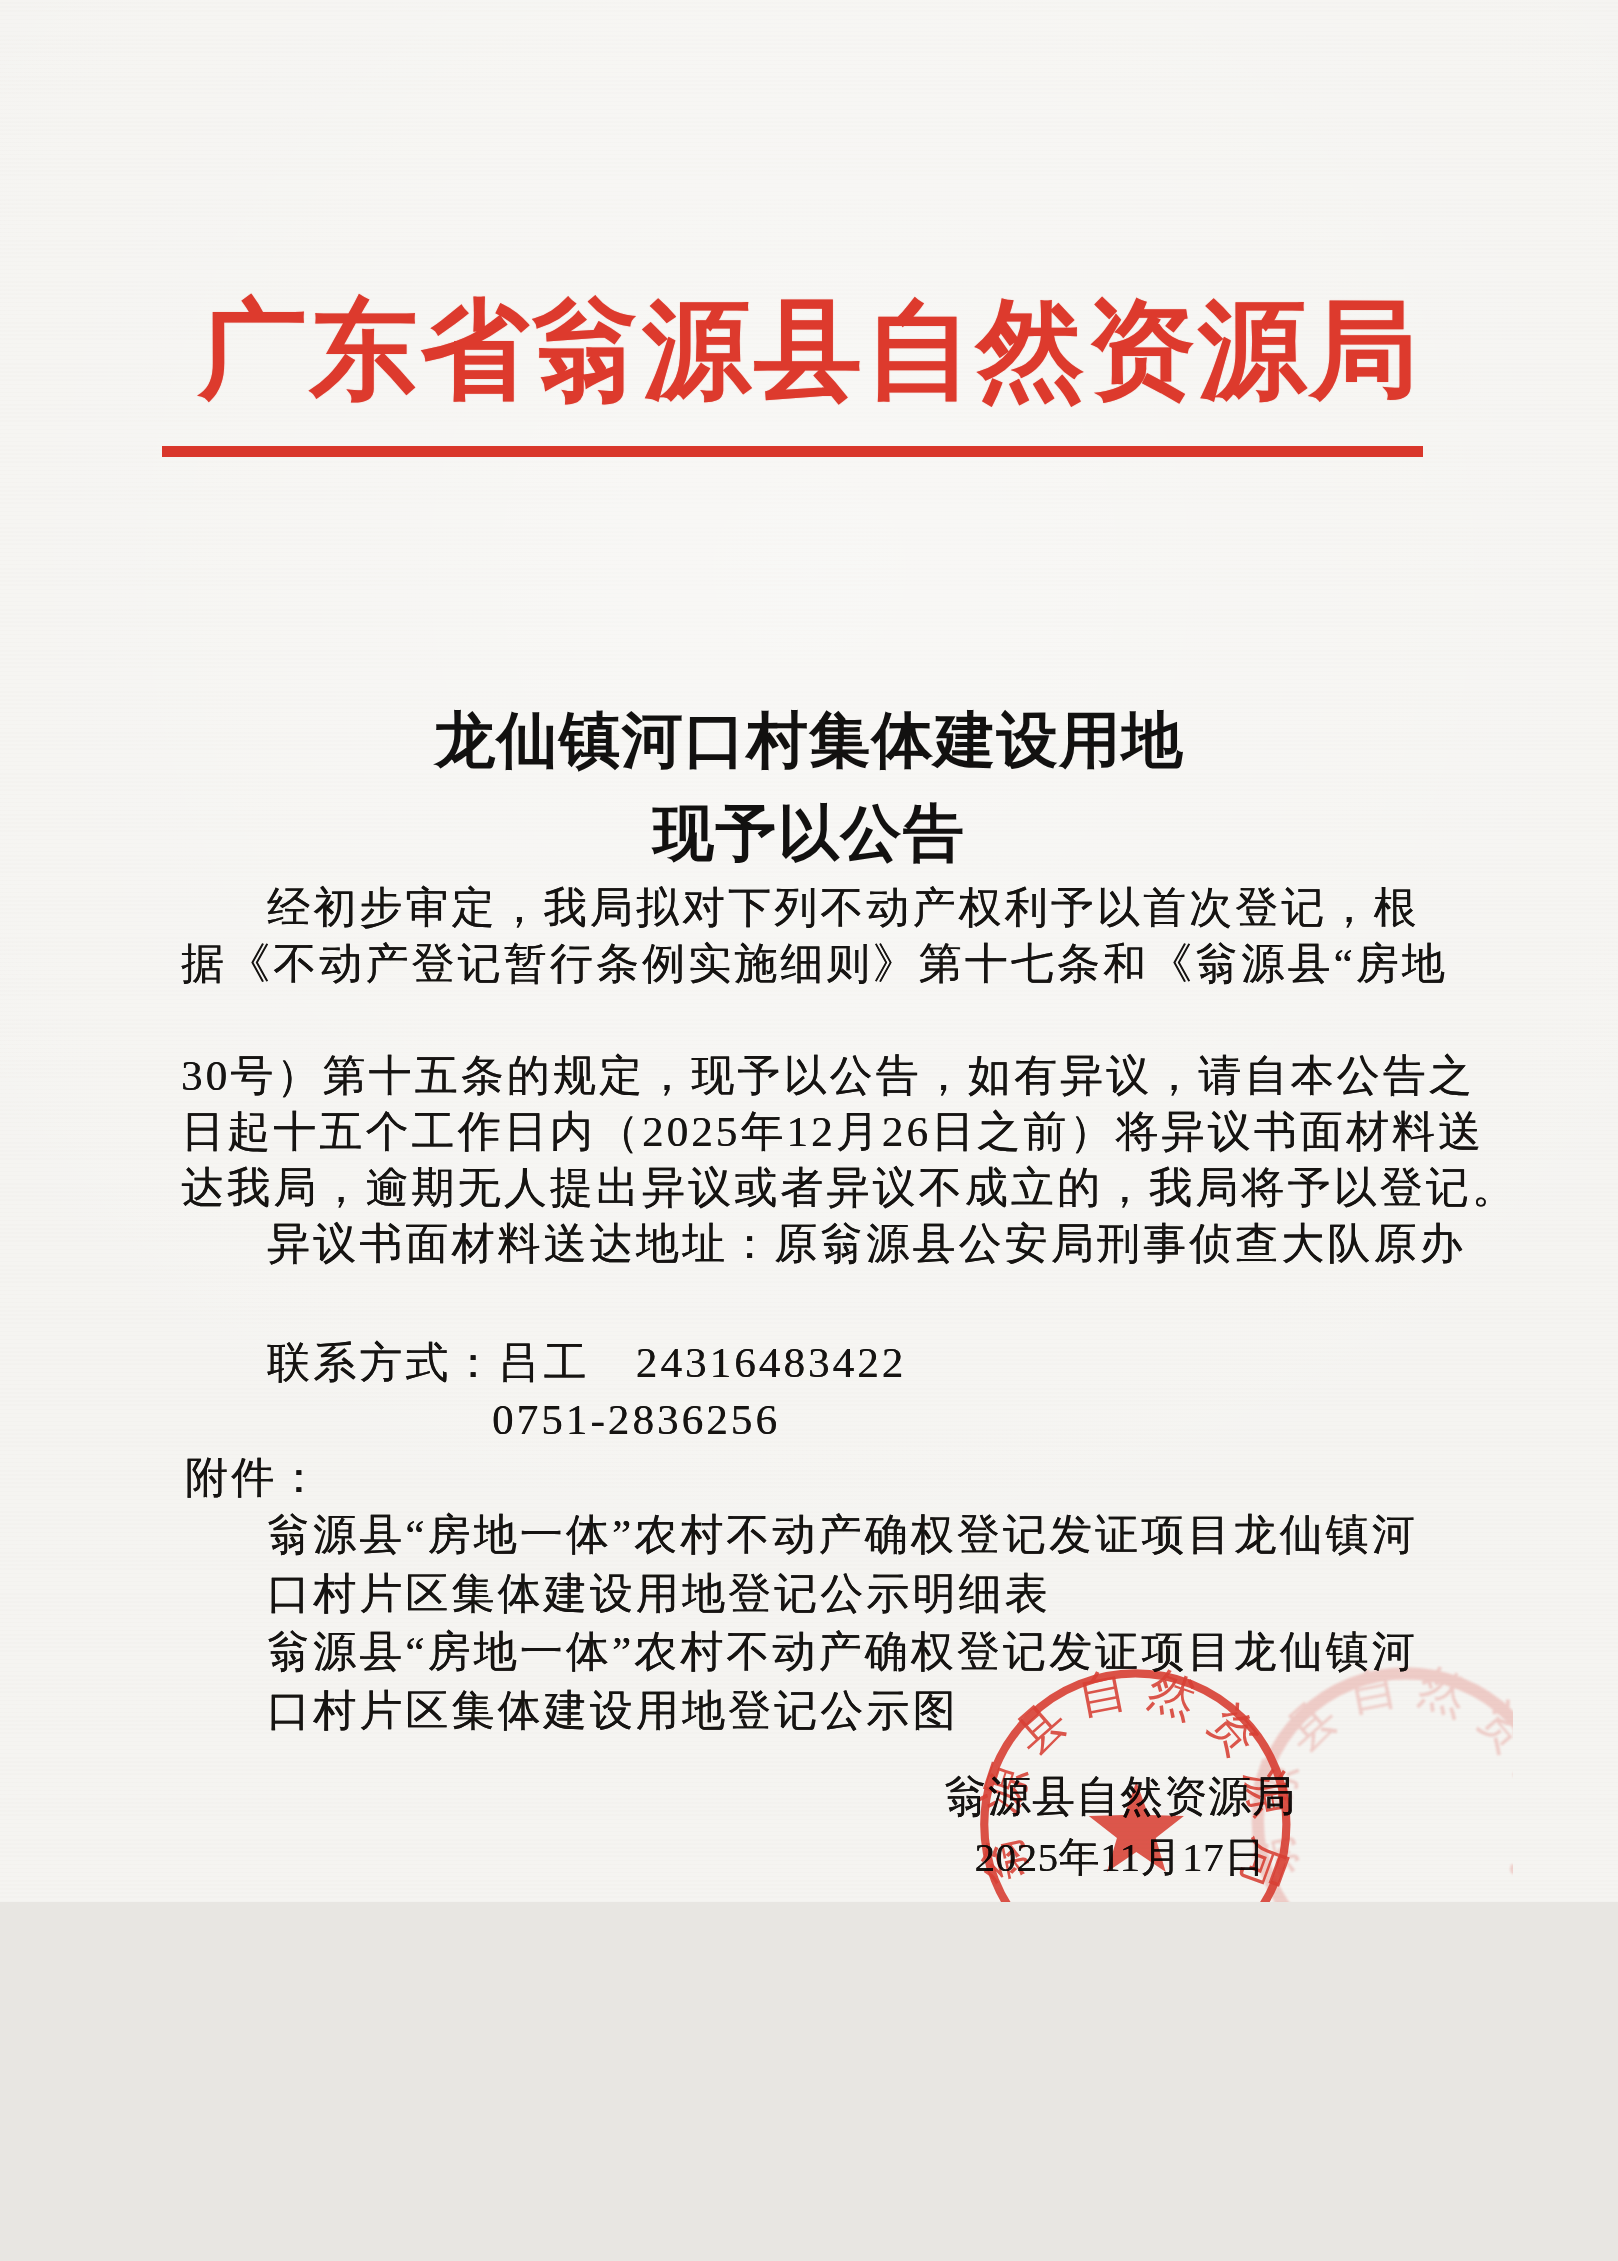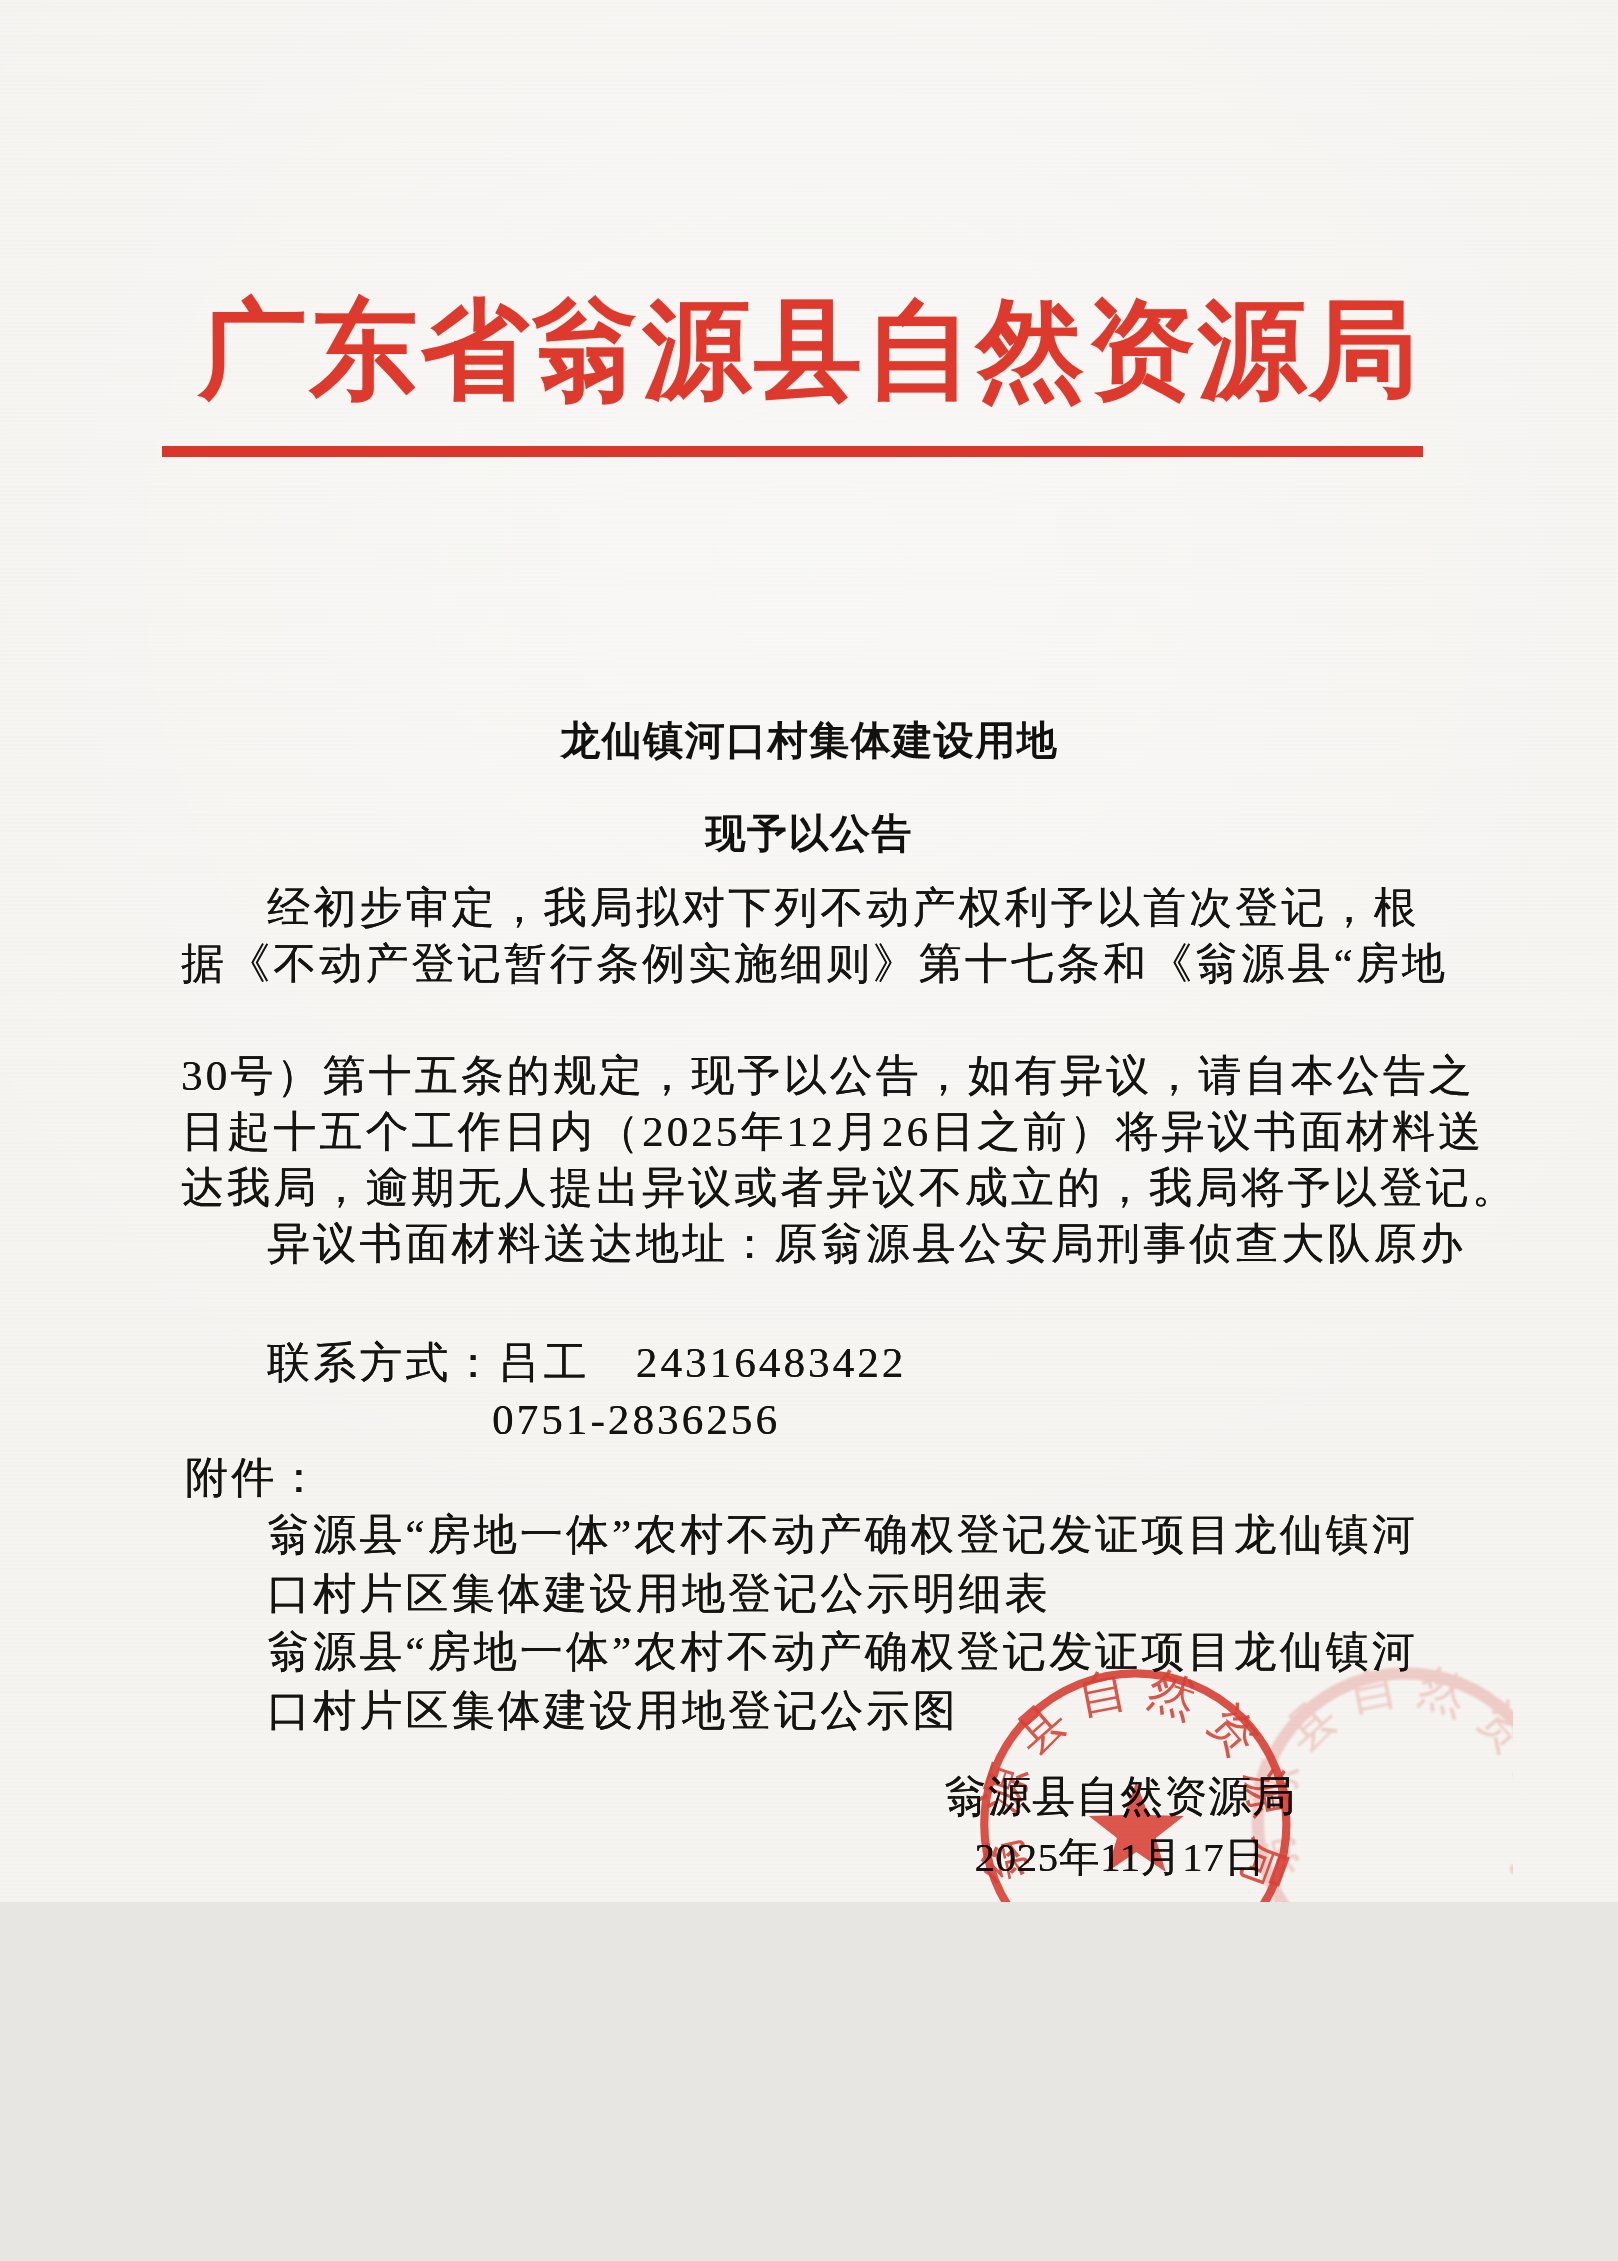--- a/index.html
+++ b/index.html
@@ -25,21 +25,21 @@
     white-space:nowrap;
   }
   .red-divider{
     position:absolute;left:162px;top:446px;width:1261px;height:10.7px;
     background:#d9372b;
     filter:blur(0.3px);
   }
   .doc-title{
     position:absolute;left:13.3px;width:1592px;
     text-align:center;
-    font-size:40px;line-height:77px;font-weight:bold;
+    font-size:61px;line-height:77px;font-weight:bold;
     letter-spacing:1.5px;color:#121110;
     white-space:nowrap;
   }
   .bl{
     position:absolute;left:181px;width:1337px;
     font-size:43px;line-height:57px;
     letter-spacing:3.1px;
     white-space:nowrap;
     color:#161412;
     text-shadow:0.3px 0 0 currentColor;

